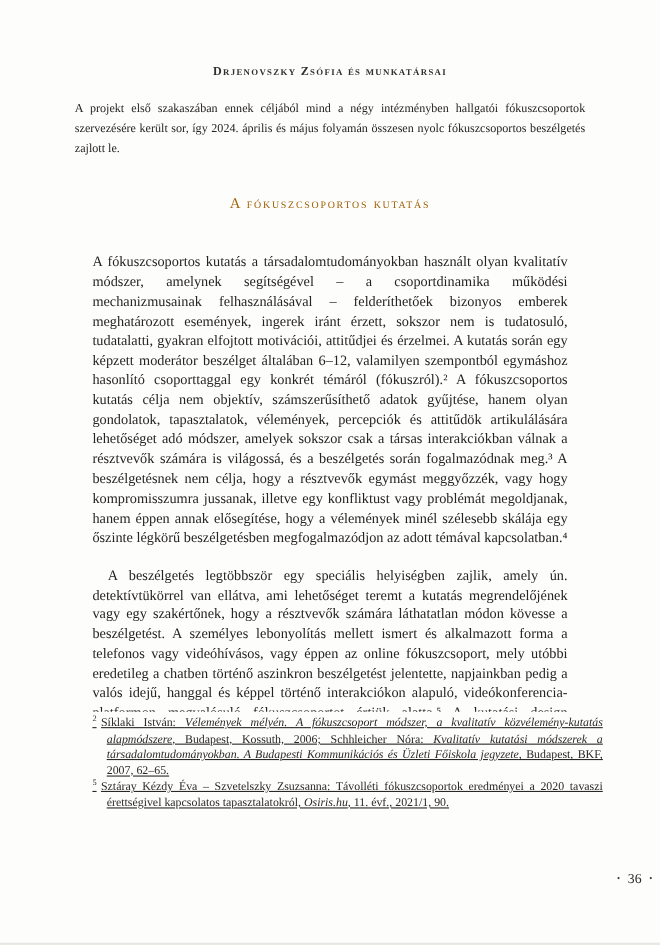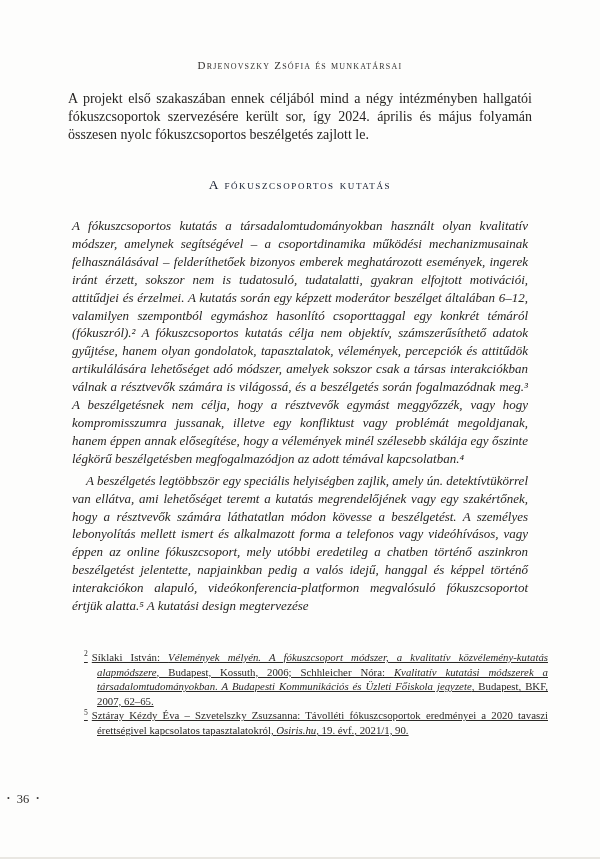--- a/index.html
+++ b/index.html
@@ -18,57 +18,57 @@
   }
 
   .running-header {
     position: absolute;
     top: 59px; left: 0; right: 0;
     text-align: center;
     font-variant: small-caps;
     font-size: 11px;
     letter-spacing: 1.2px;
     color: #33312f;
+    font-weight: bold;
   }
 
   .intro {
     position: absolute;
     top: 90px; left: 68px;
     width: 464px;
     margin: 0;
-    font-size: 14px;
+    font-size: 11px;
     line-height: 18.2px;
     text-align: justify;
   }
 
   .section-heading {
     position: absolute;
     top: 177px; left: 0; right: 0;
     margin: 0;
     text-align: center;
     font-weight: 400;
     font-variant: small-caps;
     font-size: 13.5px;
     letter-spacing: 1.6px;
-    color: #0f172a;
+    color: #a16207;
   }
 
   .body-text {
     position: absolute;
     top: 213px; left: 68px;
     width: 464px;
     height: 434px;
     overflow: hidden;
   }
   .body-text p {
-    margin: 4px;
+    margin: 16px;
     font-size: 13px;
     line-height: 17.9px;
     text-align: justify;
-    font-style: italic;
   }
   .body-text p.indented { text-indent: 14px; }
 
   .footnotes {
     position: absolute;
     top: 650px; left: 84px;
     width: 464px;
     font-size: 10.8px;
     line-height: 14.6px;
     color: #2a2826;
@@ -83,21 +83,21 @@
     font-size: 7.6px;
     vertical-align: super;
     line-height: 0;
     margin-right: 4px;
   }
   .italic { font-style: italic; }
 
   .page-number {
     position: absolute;
     top: 792px; left: 0; right: 0;
-    text-align: left;
+    text-align: right;
     font-size: 12.5px;
     color: #2d2b29;
   }
   .page-number .bullet {
     font-size: 8px;
     vertical-align: 2.5px;
     margin: 0 7px;
     color: #3a3836;
   }
 
@@ -119,21 +119,21 @@
 
   <h2 class="section-heading">A fókuszcsoportos kutatás</h2>
 
   <div class="body-text">
     <p>A fókuszcsoportos kutatás a társadalomtudományokban használt olyan kvalitatív módszer, amelynek segítségével – a csoportdinamika működési mechanizmusainak felhasználásával – felderíthetőek bizonyos emberek meghatározott események, ingerek iránt érzett, sokszor nem is tudatosuló, tudatalatti, gyakran elfojtott motivációi, attitűdjei és érzelmei. A kutatás során egy képzett moderátor beszélget általában 6–12, valamilyen szempontból egymáshoz hasonlító csoporttaggal egy konkrét témáról (fókuszról).² A fókuszcsoportos kutatás célja nem objektív, számszerűsíthető adatok gyűjtése, hanem olyan gondolatok, tapasztalatok, vélemények, percepciók és attitűdök artikulálására lehetőséget adó módszer, amelyek sokszor csak a társas interakciókban válnak a résztvevők számára is világossá, és a beszélgetés során fogalmazódnak meg.³ A beszélgetésnek nem célja, hogy a résztvevők egymást meggyőzzék, vagy hogy kompromisszumra jussanak, illetve egy konfliktust vagy problémát megoldjanak, hanem éppen annak elősegítése, hogy a vélemények minél szélesebb skálája egy őszinte légkörű beszélgetésben megfogalmazódjon az adott témával kapcsolatban.⁴</p>
     <p class="indented">A beszélgetés legtöbbször egy speciális helyiségben zajlik, amely ún. detektívtükörrel van ellátva, ami lehetőséget teremt a kutatás megrendelőjének vagy egy szakértőnek, hogy a résztvevők számára láthatatlan módon kövesse a beszélgetést. A személyes lebonyolítás mellett ismert és alkalmazott forma a telefonos vagy videóhívásos, vagy éppen az online fókuszcsoport, mely utóbbi eredetileg a chatben történő aszinkron beszélgetést jelentette, napjainkban pedig a valós idejű, hanggal és képpel történő interakciókon alapuló, videókonferencia-platformon megvalósuló fókuszcsoportot értjük alatta.⁵ A kutatási design megtervezése</p>
   </div>
 
   <div class="footnotes" id="footnotes">
       <div class="footnote"><span class="fn-marker">2</span><span>Síklaki István: </span><span class="italic">Vélemények mélyén. A fókuszcsoport módszer, a kvalitatív közvélemény-kutatás alapmódszere</span><span>, Budapest, Kossuth, 2006; Schhleicher Nóra: </span><span class="italic">Kvalitatív kutatási módszerek a társadalomtudományokban. A Budapesti Kommunikációs és Üzleti Főiskola jegyzete</span><span>, Budapest, BKF, 2007, 62–65.</span></div>
-      <div class="footnote"><span class="fn-marker">5</span><span>Sztáray Kézdy Éva – Szvetelszky Zsuzsanna: Távolléti fókuszcsoportok eredményei a 2020 tavaszi érettségivel kapcsolatos tapasztalatokról, </span><span class="italic">Osiris.hu</span><span>, 19. évf., 2021/1, 90.</span></div>
+      <div class="footnote"><span class="fn-marker">5</span><span>Sztáray Kézdy Éva – Szvetelszky Zsuzsanna: Távolléti fókuszcsoportok eredményei a 2020 tavaszi érettségivel kapcsolatos tapasztalatokról, </span><span class="italic">Osiris.hu</span><span>, 11. évf., 2021/1, 90.</span></div>
     </div>
 
   <div class="page-number">
     <span class="bullet">•</span><span>36</span><span class="bullet">•</span>
   </div>
 
   <div class="scan-edge"></div>
 
 </div>
 

